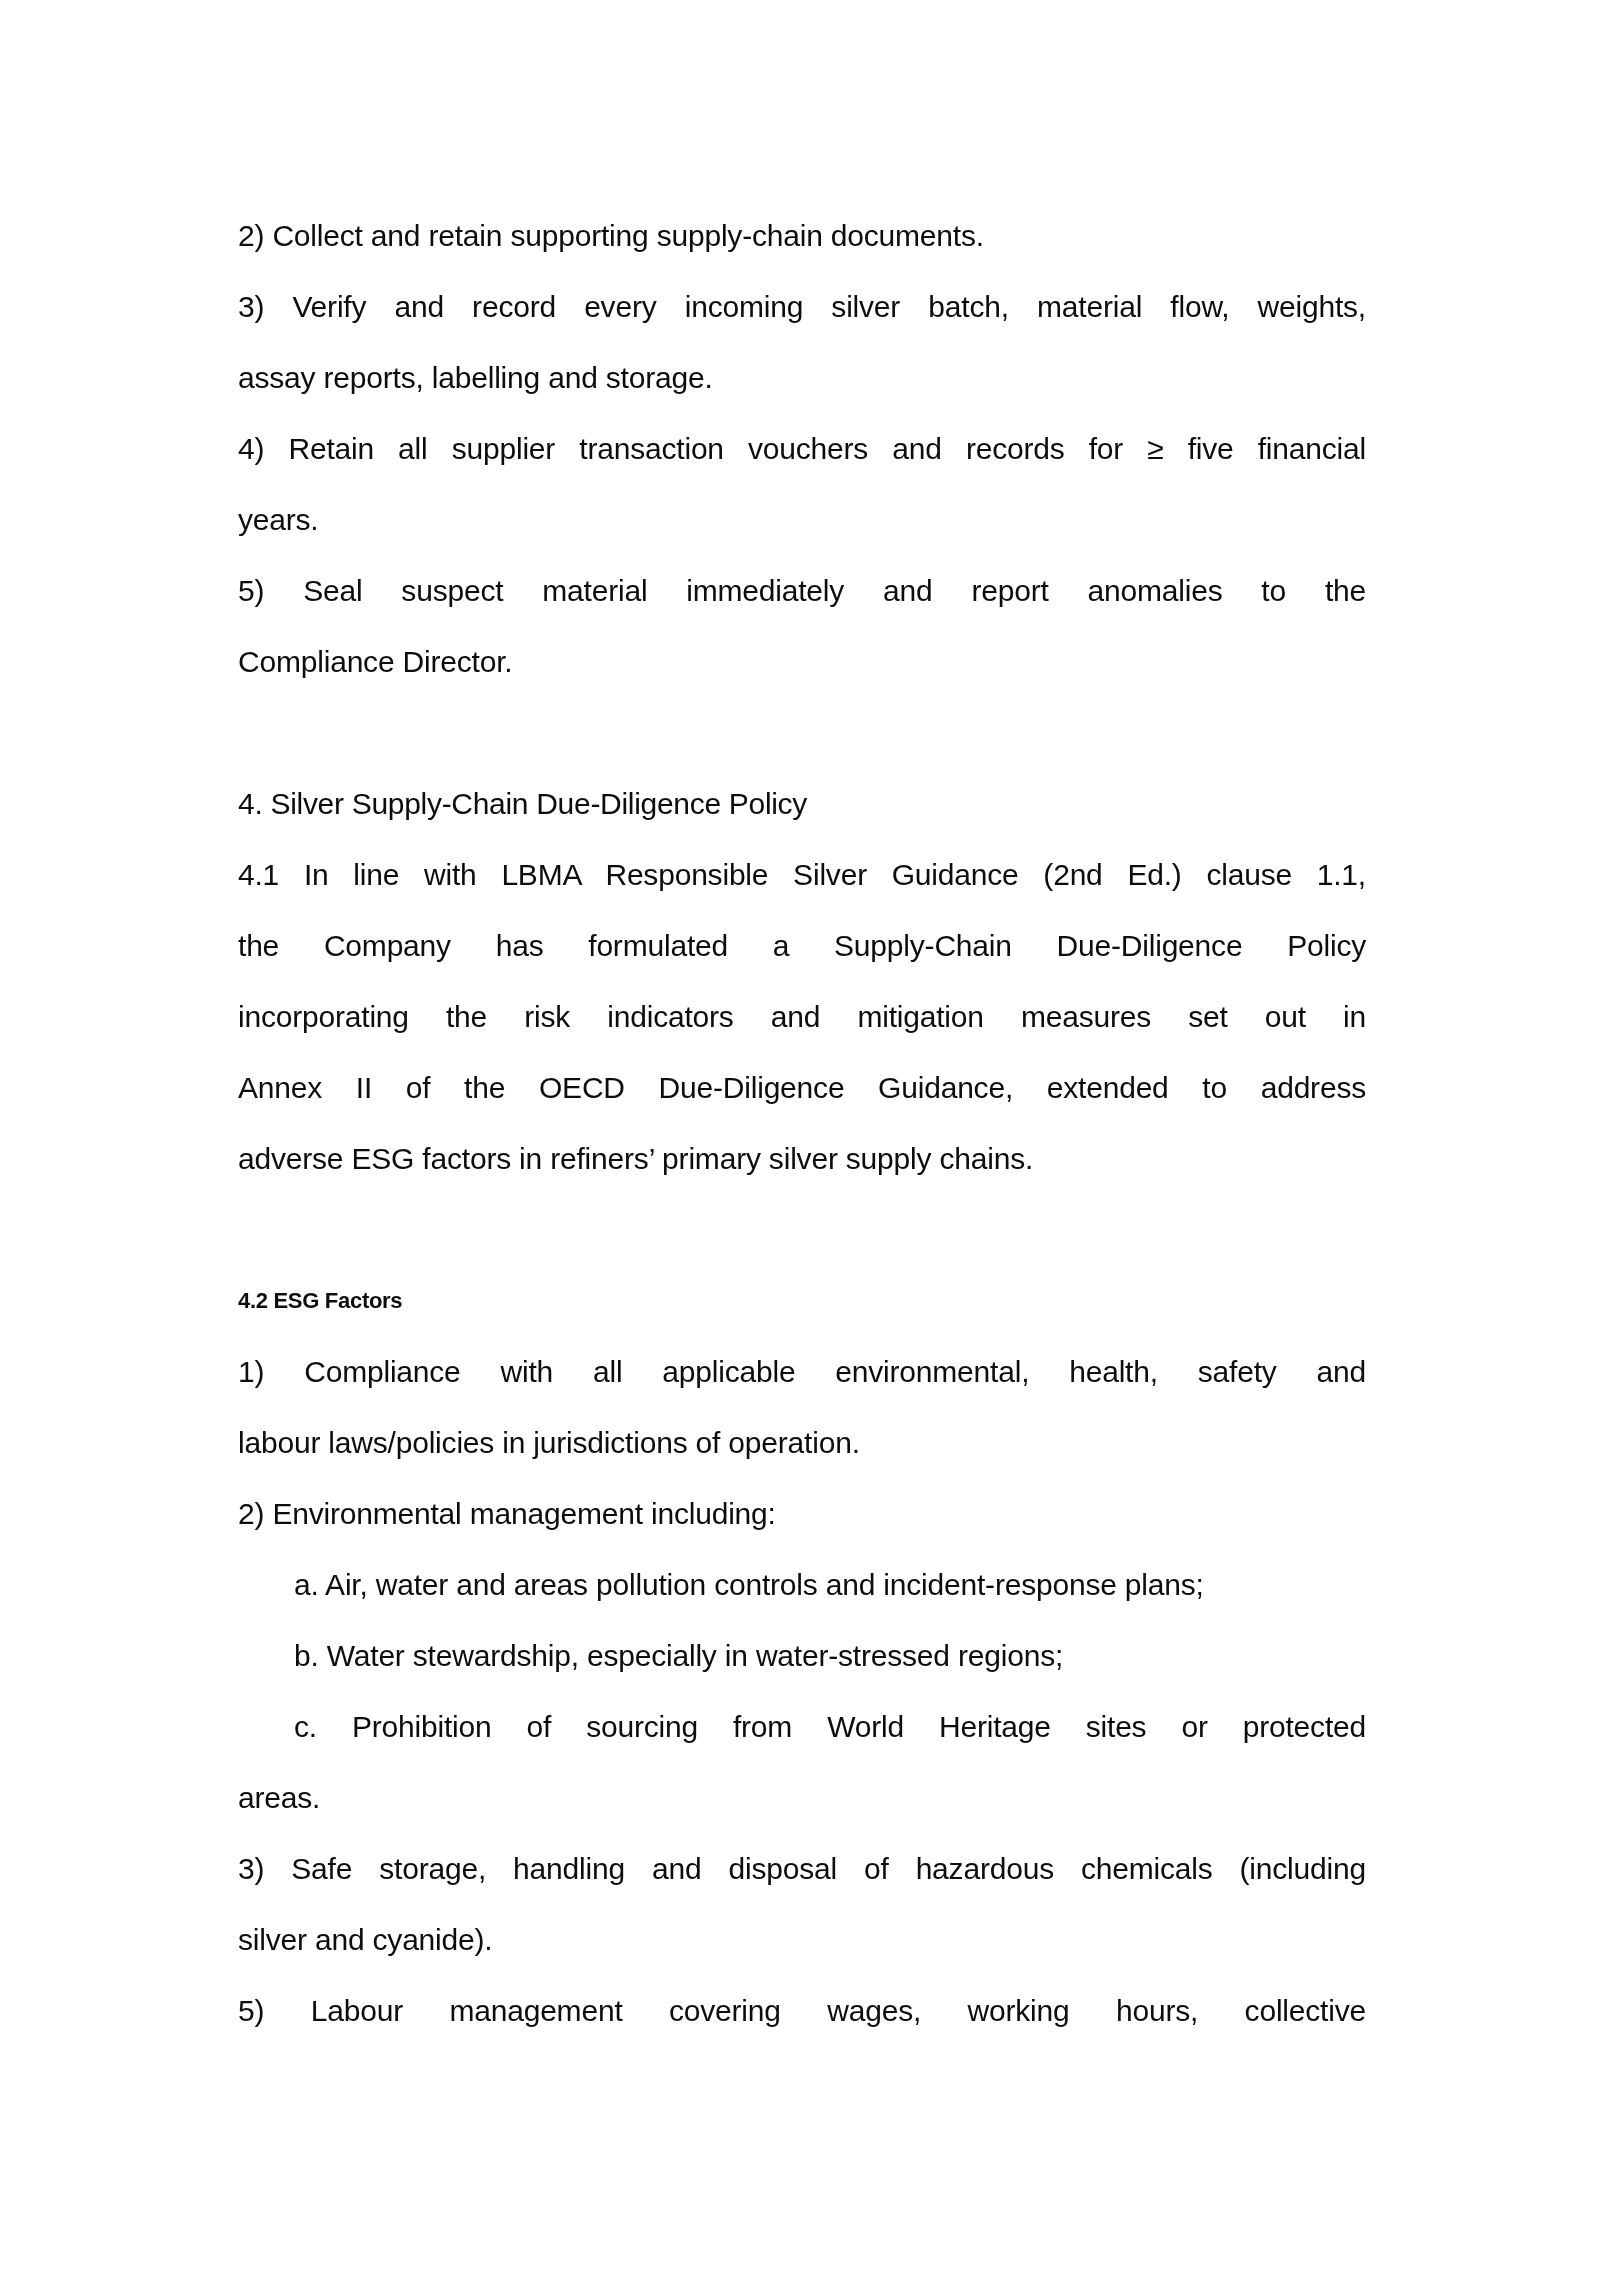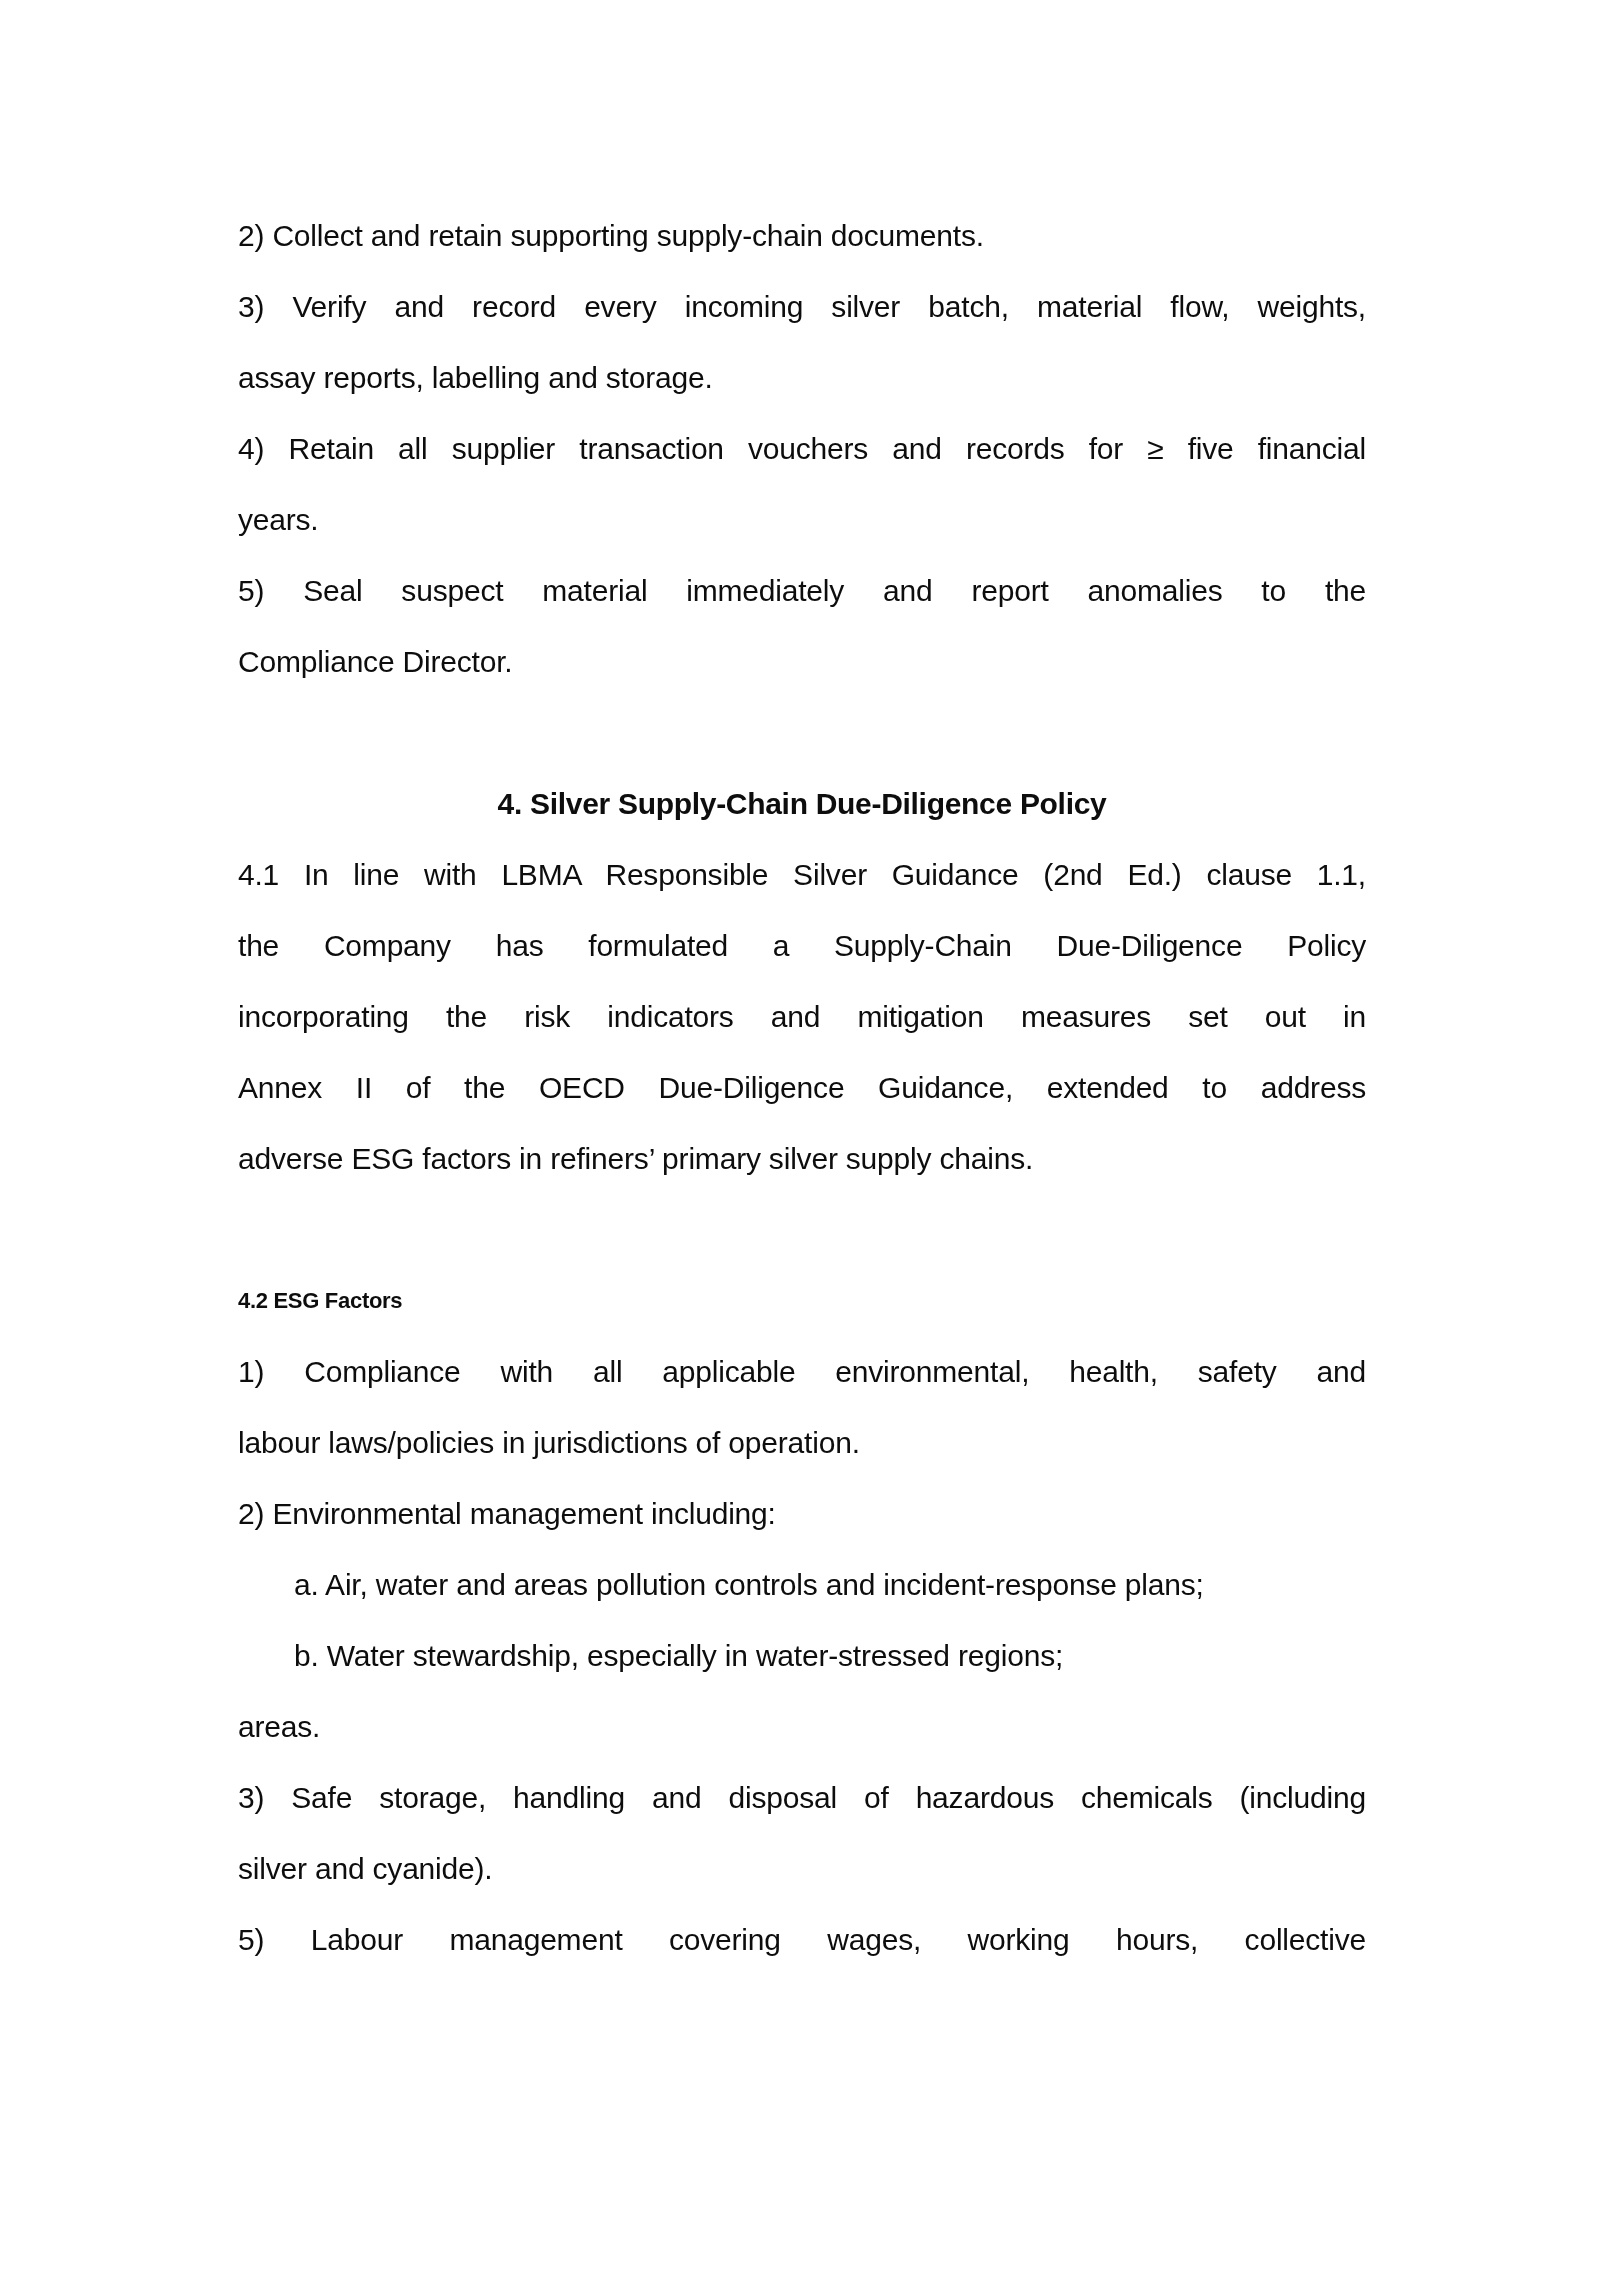--- a/index.html
+++ b/index.html
@@ -35,22 +35,21 @@
       white-space: normal;
       overflow: hidden;
     }
     .row.indent {
       padding-left: 56px;
     }
     .row.blank {
       height: 71px;
     }
     .heading-center {
-      text-align: center;
-      font-weight: bold;
+      font-weight: normal;
       font-size: 30px;
       letter-spacing: -0.3px;
     }
     .heading-left {
       font-weight: bold;
       font-size: 22px;
       letter-spacing: -0.3px;
     }
   </style>
 </head>
@@ -83,20 +82,21 @@
 
   <div class="row heading-left">4.2 ESG Factors</div>
 
   <div class="row just">1) Compliance with all applicable environmental, health, safety and</div>
   <div class="row">labour laws/policies in jurisdictions of operation.</div>
 
   <div class="row">2) Environmental management including:</div>
 
   <div class="row indent">a. Air, water and areas pollution controls and incident-response plans;</div>
   <div class="row indent">b. Water stewardship, especially in water-stressed regions;</div>
+  <div class="row indent just">c.  Prohibition of sourcing from World Heritage sites or protected</div>
   <div class="row">areas.</div>
 
   <div class="row just">3) Safe storage, handling and disposal of hazardous chemicals (including</div>
   <div class="row">silver and cyanide).</div>
 
   <div class="row just">5) Labour management covering wages, working hours, collective</div>
 
 </div>
 
 

